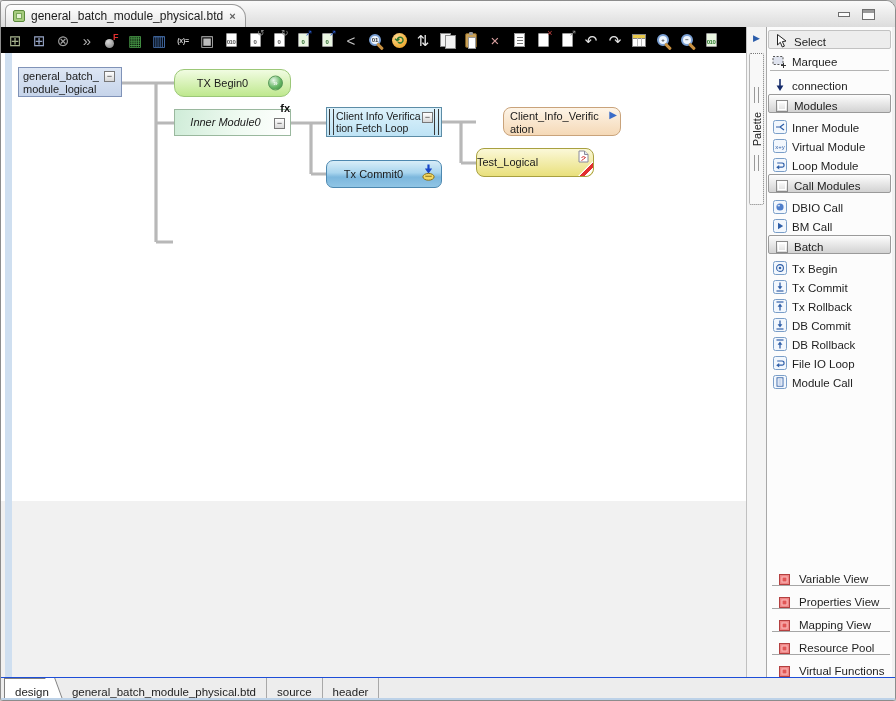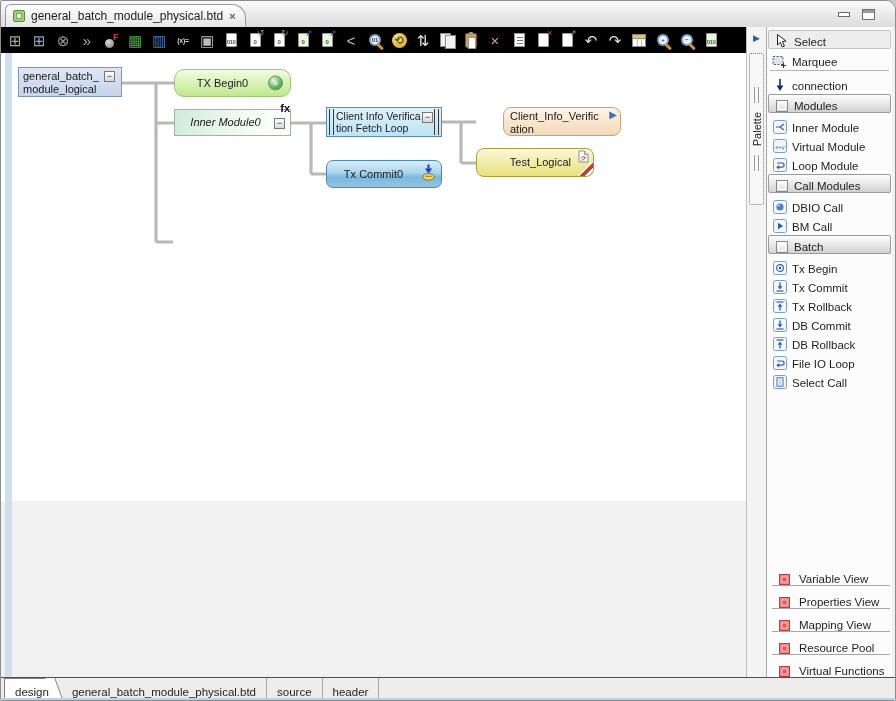--- a/index.html
+++ b/index.html
@@ -77,21 +77,21 @@
   .node-inner { background:linear-gradient(100deg,#cfecd8 0%,#effaf1 55%,#ffffff 100%); border:1px solid #9ab89e;
                 display:flex; align-items:center; justify-content:center; font-style:italic; padding-right:14px; }
   .node-loop { background:linear-gradient(180deg,#ddf2fb,#bee3f5); border:1px solid #5c8ca6;
                padding:2px 20px 0 9px; word-break:break-all; font-size:10.5px; }
   .node-loop::before,.node-loop::after { content:''; position:absolute; top:1px; bottom:1px; width:3px;
                border-left:1px solid #3a3a3a; border-right:1px solid #3a3a3a; }
   .node-loop::before { left:2px; } .node-loop::after { right:2px; }
   .node-peach { background:linear-gradient(180deg,#fdf4e7,#f5d9b7); border:1px solid #c9a37b; border-radius:8px;
                 padding:2px 16px 0 6px; word-break:break-all; }
   .node-yellow { background:linear-gradient(180deg,#fbf8d8,#e9e07c); border:1px solid #a8a040; border-radius:8px;
-                 display:flex; align-items:center; justify-content:flex-end; padding-right:22px; overflow:visible; }
+                 display:flex; align-items:center; justify-content:flex-start; padding-right:22px; overflow:visible; }
   .node-blue { background:linear-gradient(180deg,#d8edf8 0%,#a9d5ee 45%,#7cb7dd 62%,#90c5e5 100%);
                border:1px solid #4d88b0; border-radius:7px;
                display:flex; align-items:center; justify-content:center; padding-right:21px; }
 
   .badge-collapse { position:absolute; width:11px; height:11px; background:linear-gradient(#fff,#d8d8d8);
                border:1px solid #787878; color:#333; font-size:9px; line-height:9px; text-align:center; cursor:pointer; }
   .badge-fx { position:absolute; top:-8px; right:0; font-weight:bold; font-size:11px; font-style:normal; color:#111; }
   .badge-sphere { position:absolute; right:7px; top:50%; transform:translateY(-50%); width:15px; height:15px;
                border-radius:50%; border:1px solid #5a9a5a; color:#fff; font-size:8px; line-height:13px; text-align:center;
                background:radial-gradient(circle at 35% 30%,#e9f8e9,#68b868 55%,#3a8a3a); }
@@ -494,21 +494,21 @@
         <span>File IO Loop</span>
       </div>
       <div class="p-row p-tool">
         <span class="picon">
           <svg width="14" height="14" viewBox="0 0 14 14">
             <rect x="0.5" y="0.5" width="13" height="13" rx="2" fill="#f2f7fd" stroke="#7a9ec8"></rect>
             <rect x="4" y="2.8" width="6" height="8.4" fill="#fff" stroke="#2f5fa8" stroke-width="0.9"></rect>
             <path d="M5.4 5 h3.2 M5.4 7 h3.2 M5.4 9 h3.2" stroke="#8aa8d8" stroke-width="0.9"></path>
           </svg>
         </span>
-        <span>Select Call</span>
+        <span>Module Call</span>
       </div>
       <div class="p-gap"></div>
       <div class="p-row p-view">
         <span class="picon">
           <svg width="11" height="11" viewBox="0 0 11 11">
             <rect x="0.5" y="0.5" width="10" height="10" fill="#ef8484" stroke="#b34040"></rect>
             <rect x="3" y="3" width="5" height="5" fill="#e05555" stroke="#fbbebe"></rect>
           </svg>
         </span>
         <span>Variable View</span>

